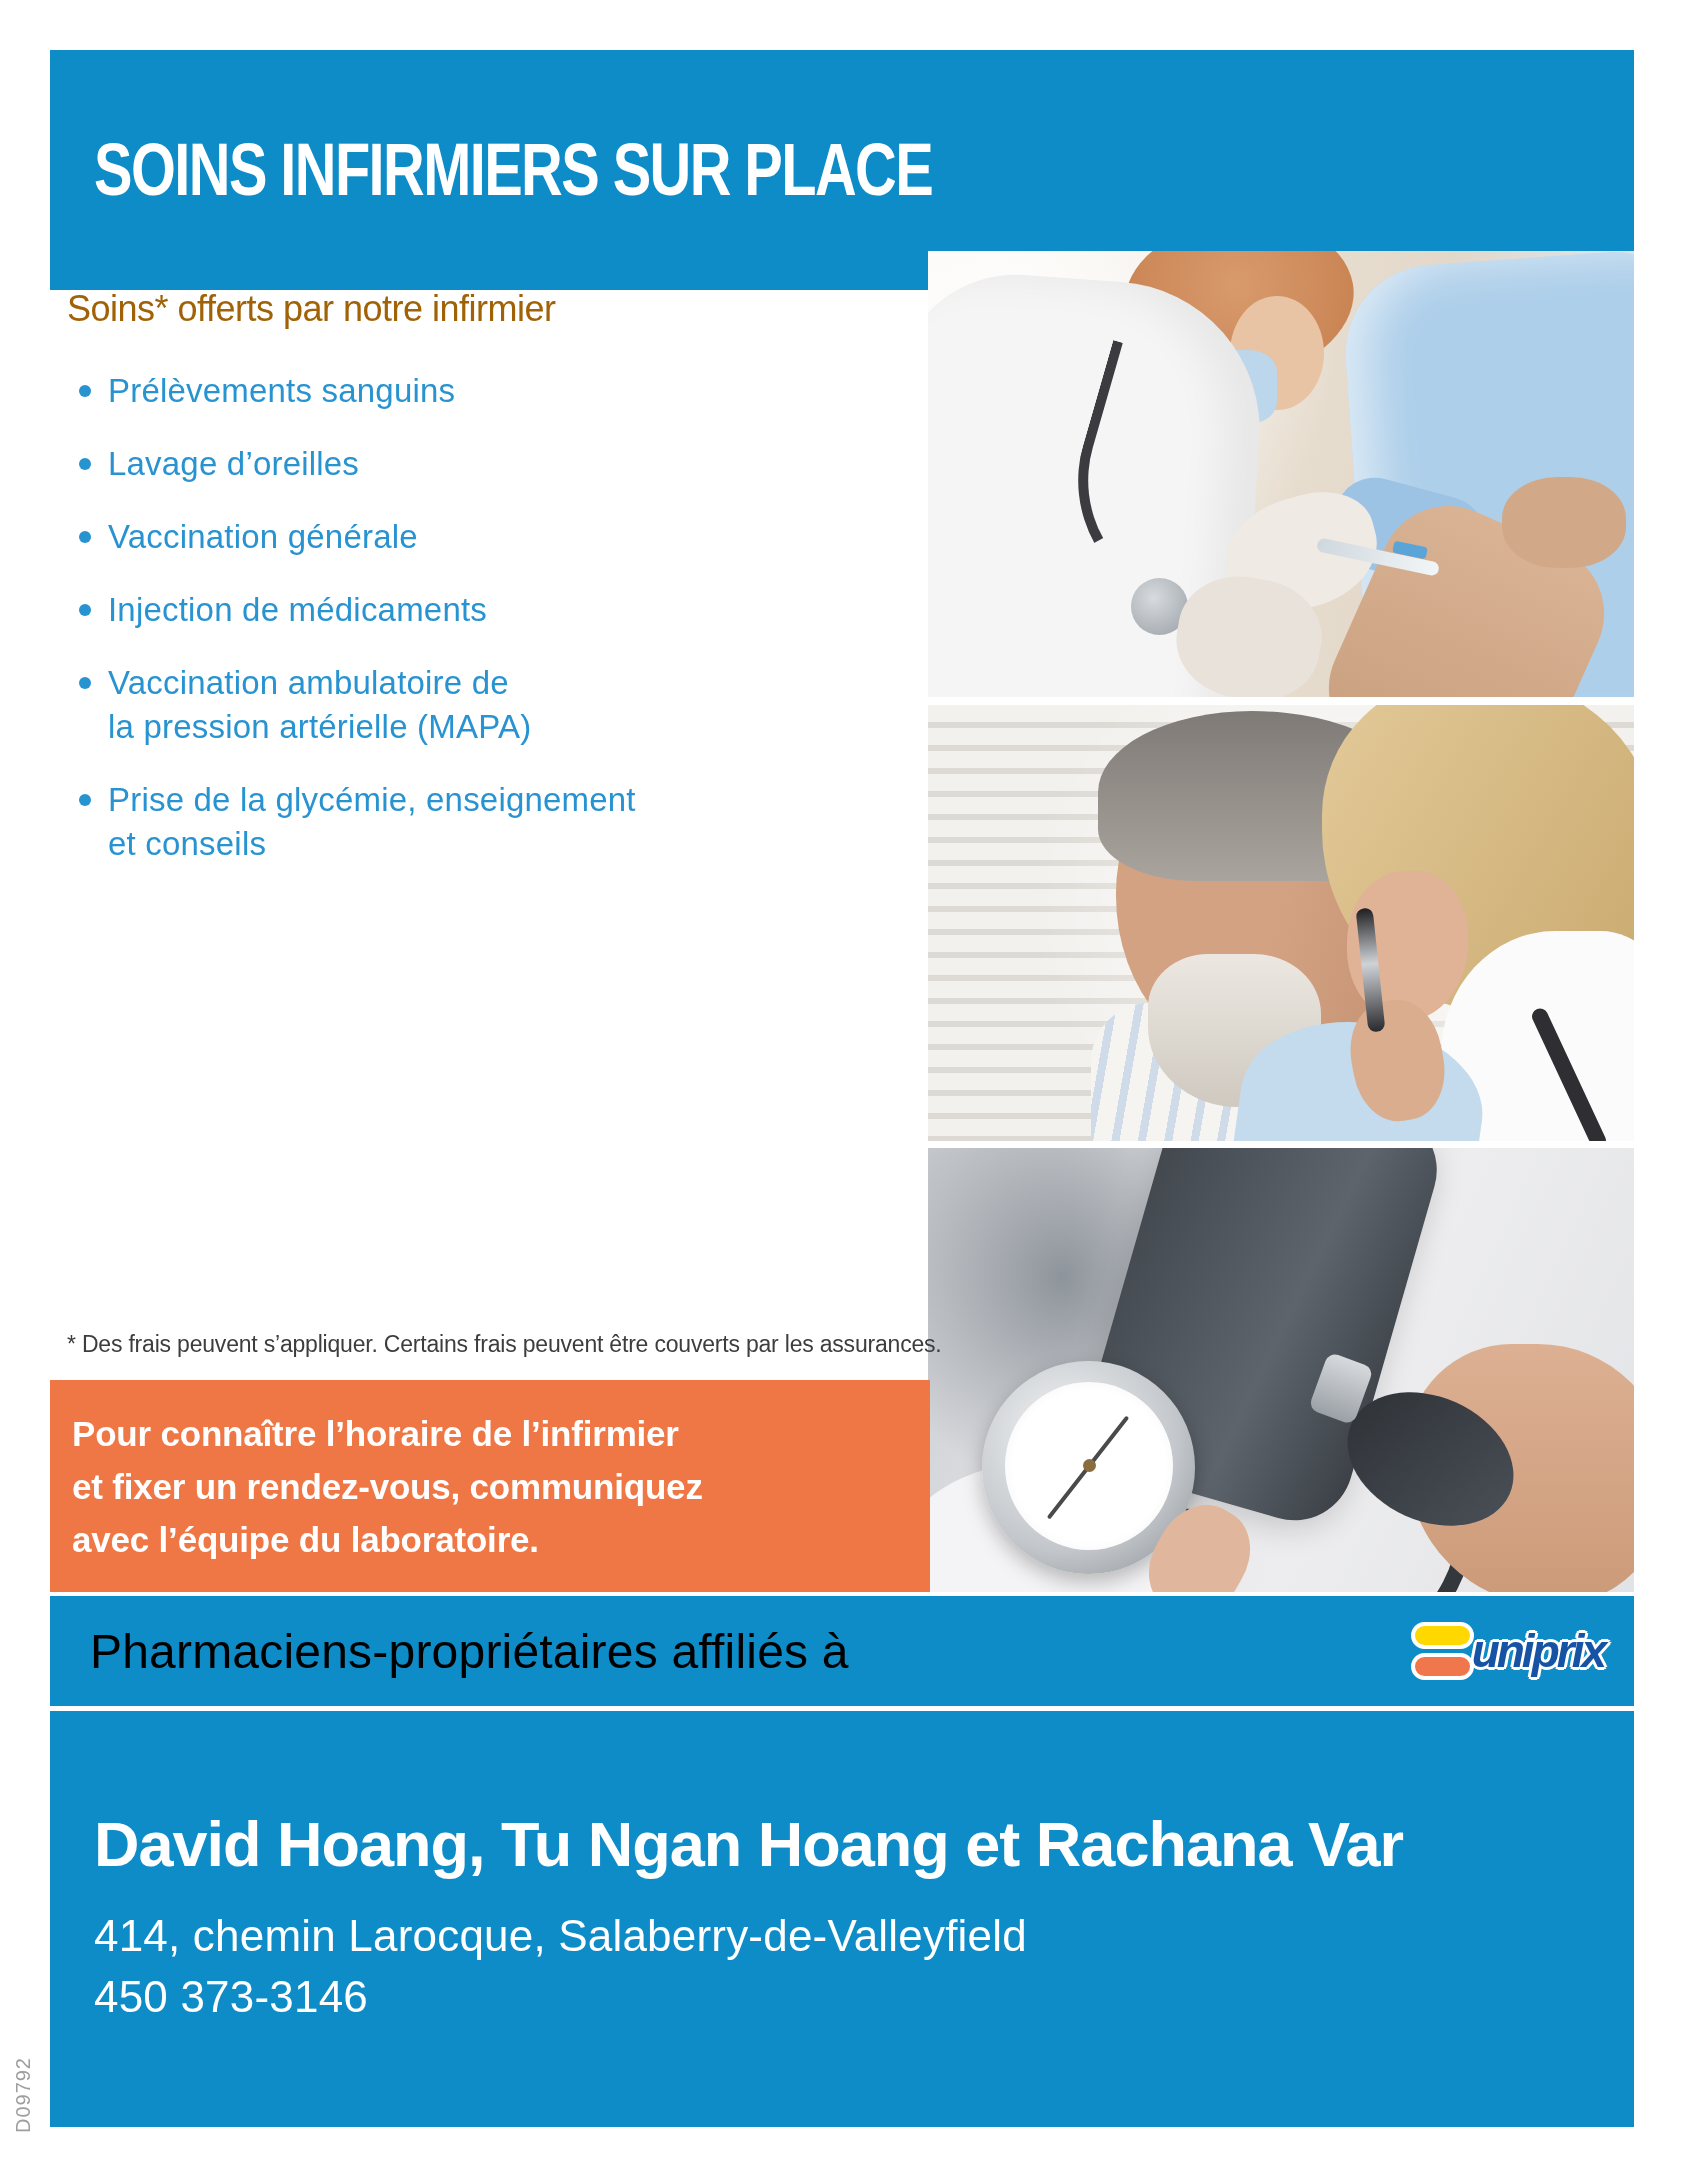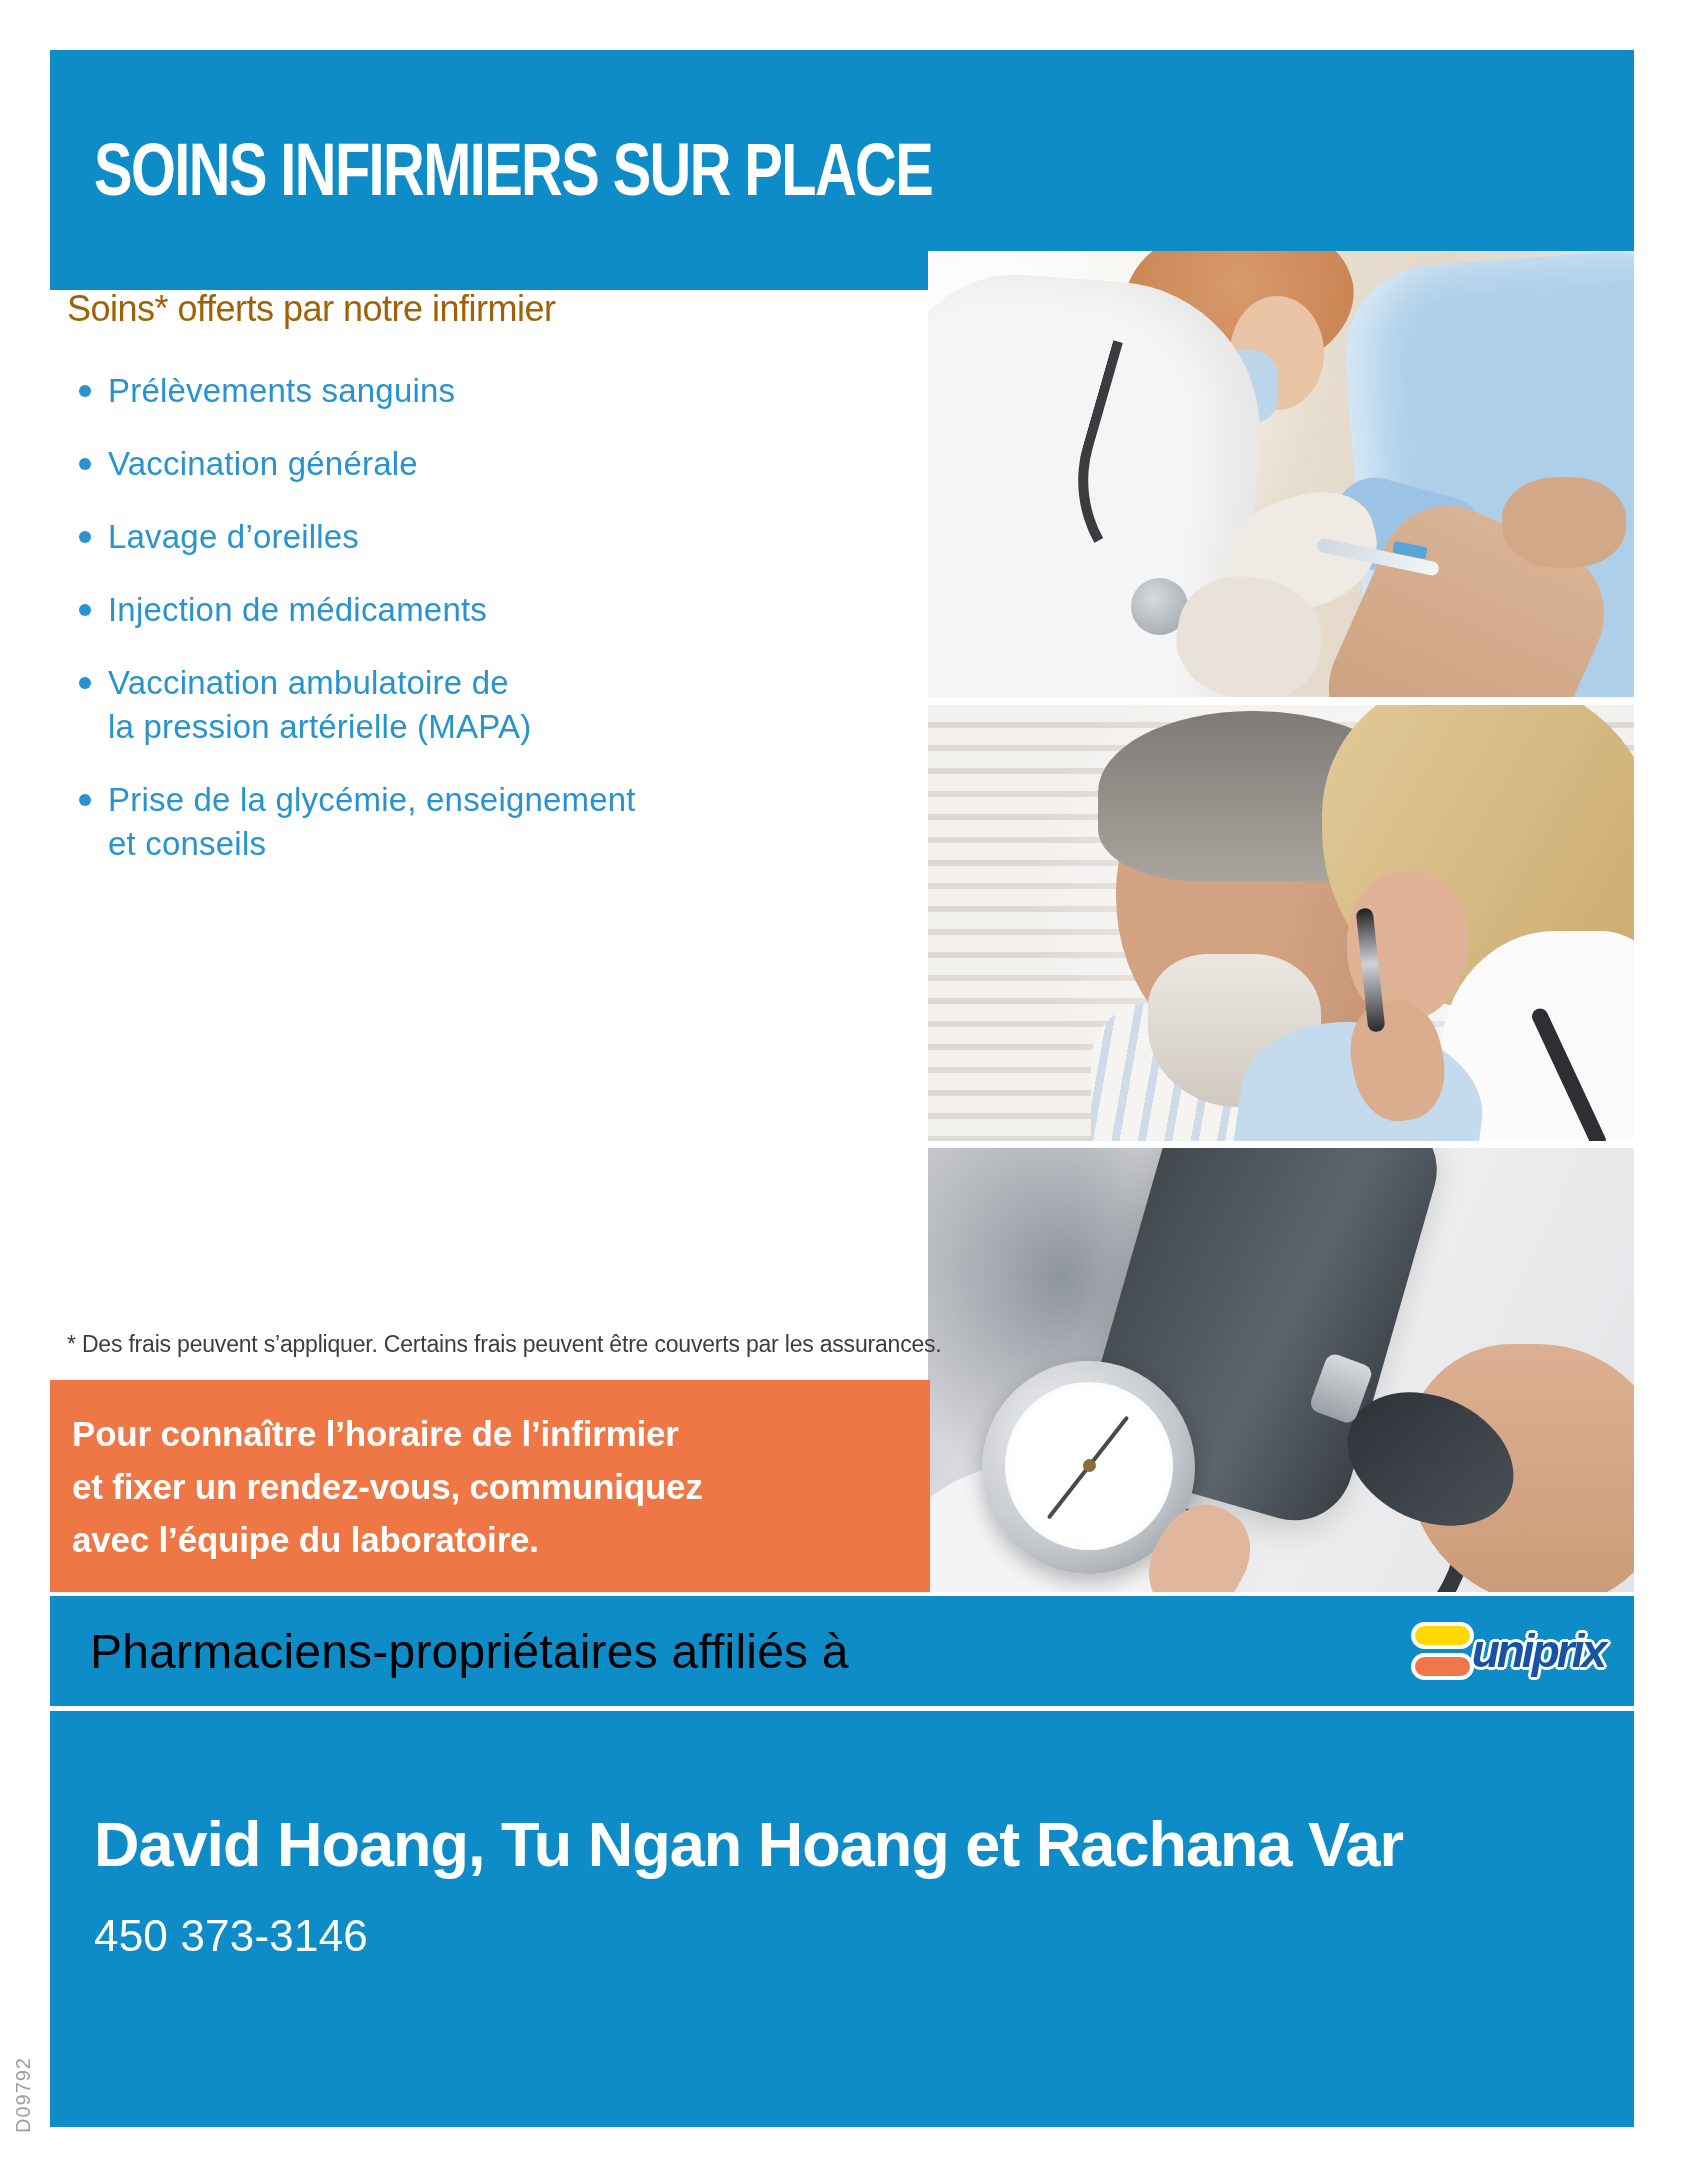--- a/index.html
+++ b/index.html
@@ -159,25 +159,25 @@
 
 <section class="abs" id="services">
   <h2 id="services-heading">Soins* offerts par notre infirmier</h2>
   <ul id="services-list">
     <li>
       <span class="dot"></span>
       <span class="svc">Prélèvements sanguins</span>
     </li>
     <li>
       <span class="dot"></span>
+      <span class="svc">Lavage d’oreilles</span>
+    </li>
+    <li>
+      <span class="dot"></span>
       <span class="svc">Vaccination générale</span>
-    </li>
-    <li>
-      <span class="dot"></span>
-      <span class="svc">Lavage d’oreilles</span>
     </li>
     <li>
       <span class="dot"></span>
       <span class="svc">Injection de médicaments</span>
     </li>
     <li>
       <span class="dot"></span>
       <span class="svc">Vaccination ambulatoire de
 la pression artérielle (MAPA)</span>
     </li>
@@ -252,17 +252,18 @@
     <div class="logo-bars">
       <div class="logo-bar yellow"></div>
       <div class="logo-bar orange"></div>
     </div>
     <span id="logo-wordmark">uniprix</span>
   </div>
 </section>
 
 <footer class="abs" id="footer-band">
   <div id="footer-owners">David Hoang, Tu Ngan Hoang et Rachana Var</div>
+  <div id="footer-address">414, chemin Larocque, Salaberry-de-Valleyfield</div>
   <div id="footer-phone">450 373-3146</div>
 </footer>
 
 <div class="abs" id="doc-code">D09792</div>
 
 
 </body></html>

